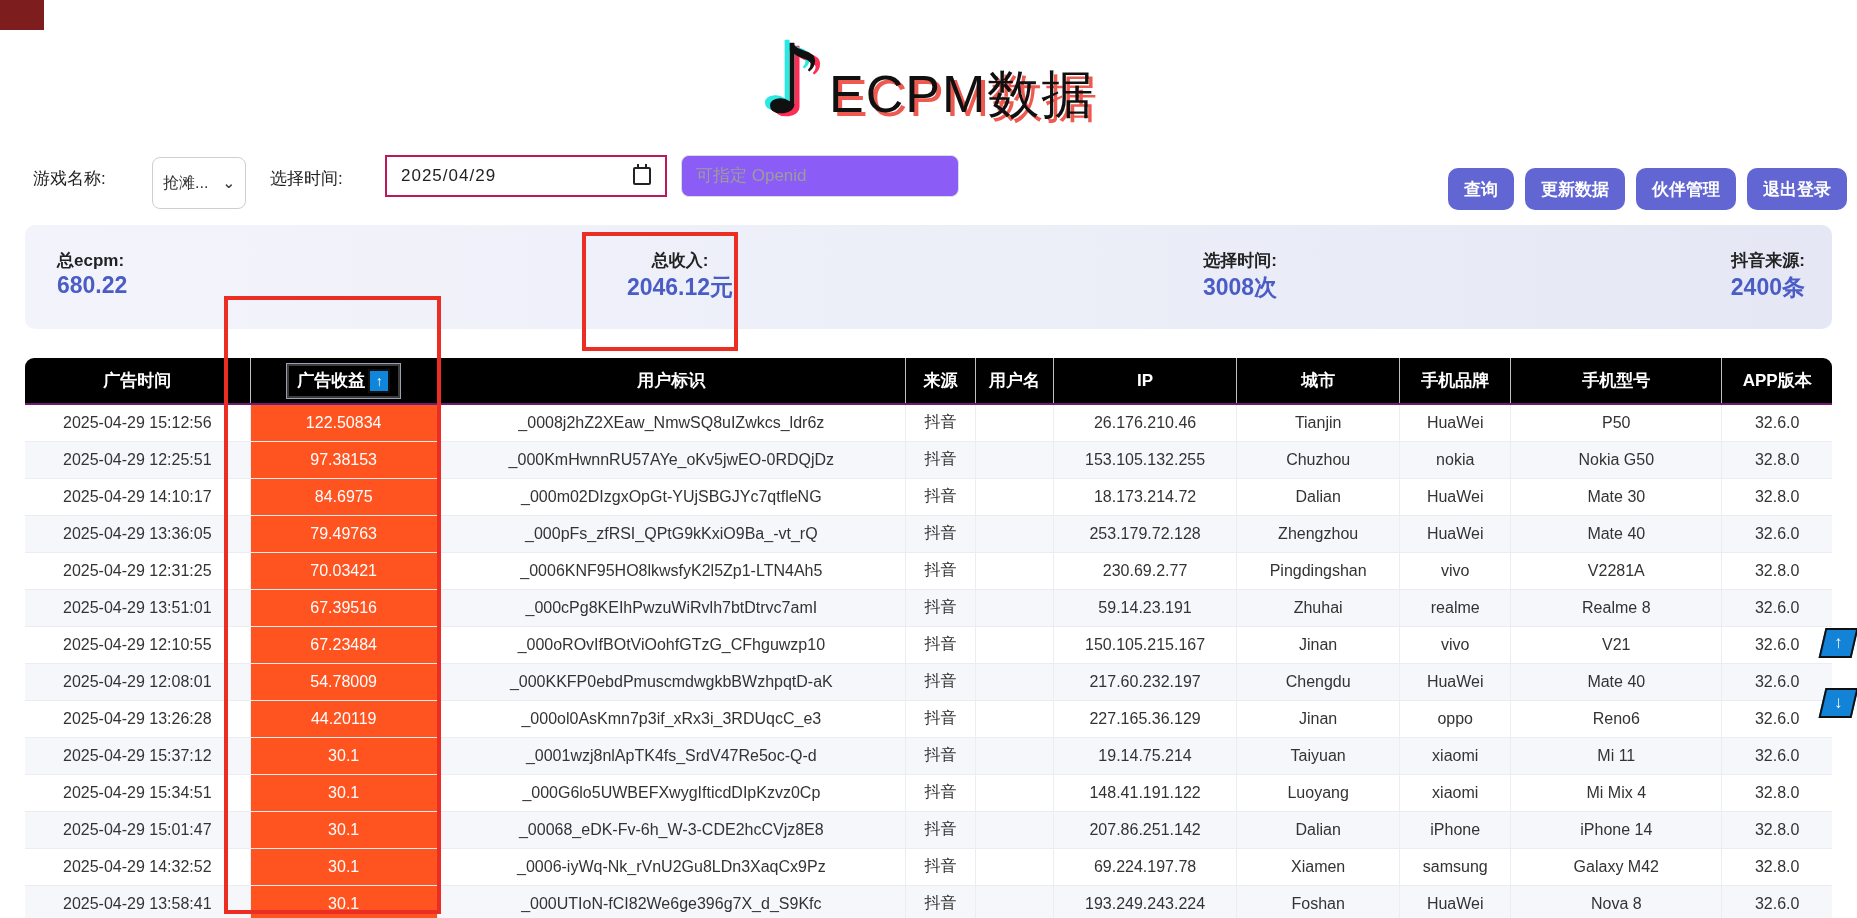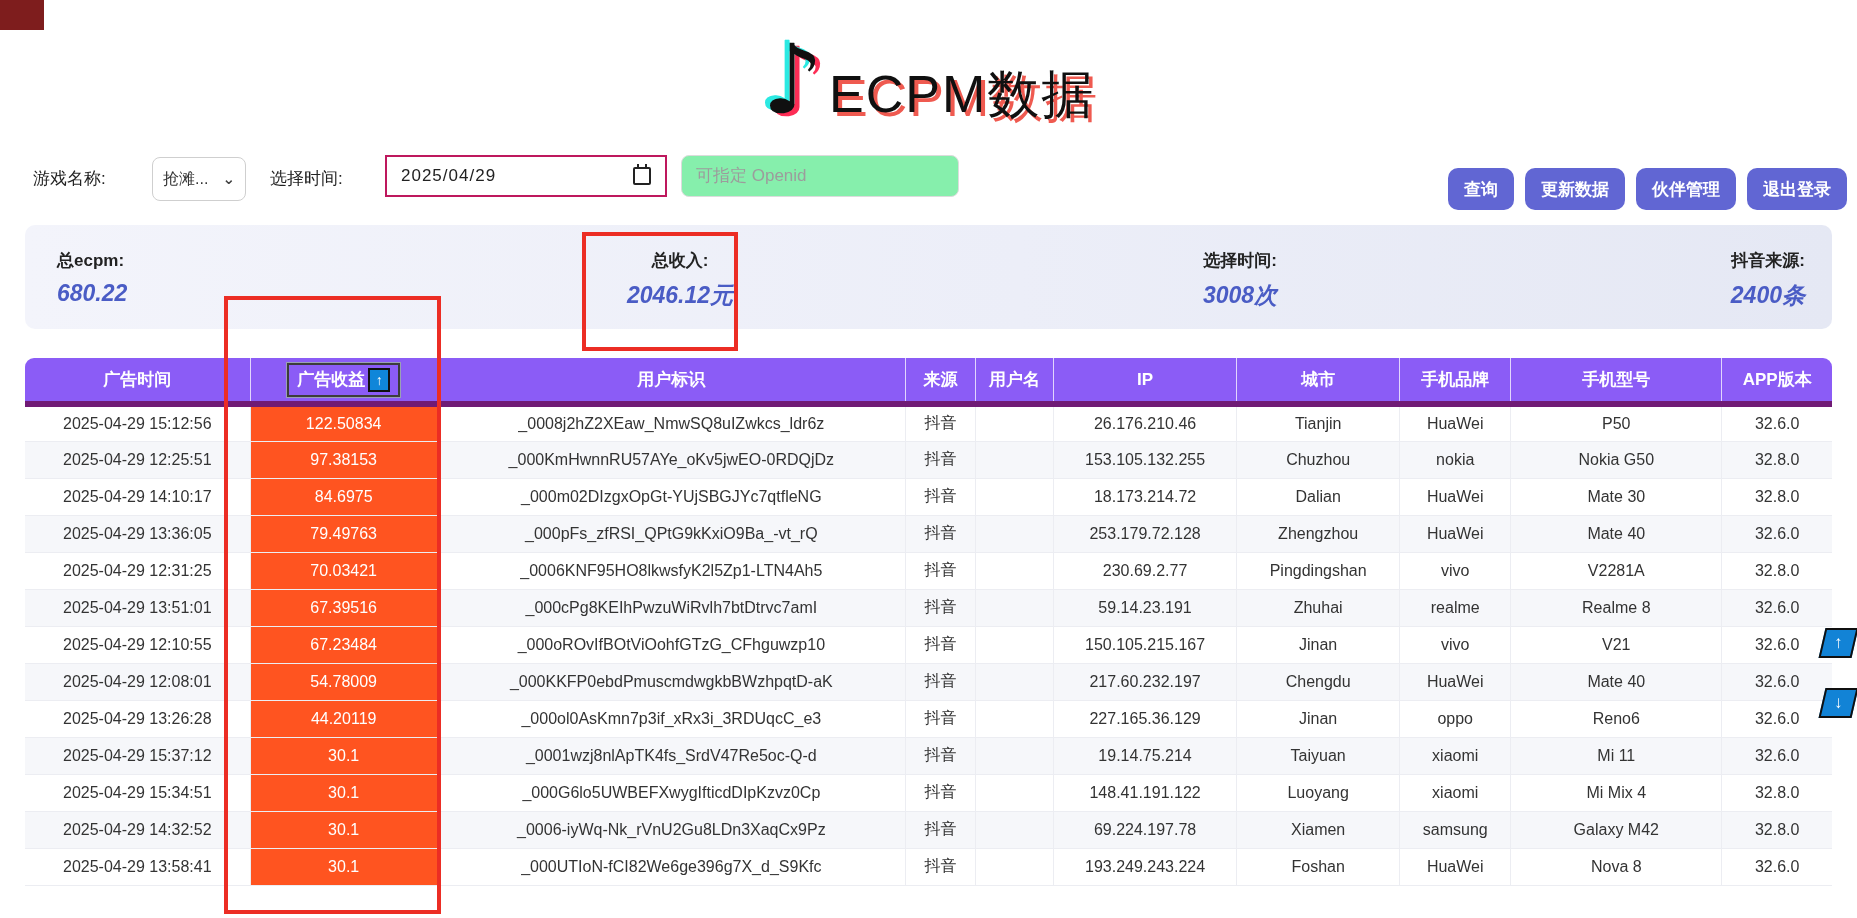--- a/index.html
+++ b/index.html
@@ -18,59 +18,59 @@
     text-shadow:-5px -3px 0 #2be9e2, 5px 3px 0 #fd2d55; }
   .logo-text { font-size:52px; font-weight:400; color:#101010; letter-spacing:2px;
     line-height:60px; padding-bottom:6px;
     text-shadow:4px 4px 0 #ef5a50; }
 
   
   .filters { position:absolute; left:0; top:155px; width:1857px; height:46px; }
   .f-label { position:absolute; top:12px; font-size:17px; font-weight:normal; color:#222; }
   .lbl-game { left:33px; }
   .lbl-time { left:270px; }
-  .sel-game { position:absolute; left:152px; top:2px; width:94px; height:44px;
+  .sel-game { position:absolute; left:152px; top:2px; width:94px; height:52px;
     border:1px solid #cfcfcf; border-radius:8px; background:#fff; font-size:16px; color:#333;
     display:flex; align-items:center; justify-content:space-between; padding:0 10px; cursor:pointer; }
   .sel-caret { font-size:15px; color:#444; font-weight:bold; }
   .inp-date { position:absolute; left:385px; top:0; width:282px; height:42px;
     border:2px solid #be185d; border-radius:0; background:#fff; font-size:17px; color:#222;
     display:flex; align-items:center; justify-content:space-between; padding:0 14px; letter-spacing:1px; }
   .cal-icon { width:18px; height:18px; position:relative; border:2px solid #222; border-radius:2px; }
   .cal-icon:before { content:""; position:absolute; left:2px; top:-5px; width:2px; height:5px; background:#222; }
   .cal-icon:after  { content:""; position:absolute; right:2px; top:-5px; width:2px; height:5px; background:#222; }
   .inp-openid { position:absolute; left:681px; top:0; width:278px; height:42px;
-    border:1px solid #dcdcdc; border-radius:8px; background:#86efac; font-size:17px; color:#222; padding:0 14px; outline:none; }
+    border:1px solid #dcdcdc; border-radius:8px; background:#8b5cf6; font-size:17px; color:#222; padding:0 14px; outline:none; }
   .inp-openid::placeholder { color:#9c9c9c; }
   .actions { position:absolute; right:10px; top:0; height:42px; display:flex; gap:11px; }
   .btn { height:42px; padding:0 16px; min-width:58px; border:none; border-radius:10px;
     background:#6166d3; color:#fff; font-size:17px; font-weight:bold; cursor:pointer;
     font-family:"Liberation Sans","DejaVu Sans",sans-serif;margin-top:13px; }
 
   
   .stats { position:absolute; left:25px; top:225px; width:1807px; height:104px; border-radius:10px;
     background:linear-gradient(90deg,#f3f4fb 0%,#eceef8 55%,#e5e8f4 100%); }
   .stat { position:absolute; top:24px; }
   .stat-label { font-size:17px; font-weight:bold; color:#222; }
-  .stat-value { margin-top:8px; font-size:23px; font-weight:bold; color:#4a5cc5;font-style:italic; }
+  .stat-value { font-size:23px; font-weight:bold; color:#4a5cc5; }
   .stat-1 { left:32px; text-align:left; }
   .stat-2 { left:555px; width:200px; text-align:center; }
   .stat-3 { left:1105px; width:220px; text-align:center; }
   .stat-4 { right:27px; text-align:right; }
 
   
   .red-box { position:absolute; border:4px solid #ec2d24; pointer-events:none; z-index:40; }
   .red-box-revenue-stat { left:582px; top:232px; width:156px; height:119px; }
   .red-box-revenue-col  { left:224px; top:296px; width:217px; height:618px; }
 
   
   .tbl-wrap { position:absolute; left:25px; top:358px; width:1807px; }
   table { border-collapse:collapse; table-layout:fixed; width:1807px; }
-  thead th { background:#8b5cf6; color:#fff; font-size:17px; font-weight:bold; height:46px;
-    border-right:1px solid rgba(255,255,255,.75); border-bottom:6px solid #701a75; text-align:center; }
+  thead th { background:#000000; color:#fff; font-size:17px; font-weight:bold; height:46px;
+    border-right:1px solid rgba(255,255,255,.75); border-bottom:2px solid #701a75; text-align:center; }
   thead th:first-child { border-top-left-radius:9px; }
   thead th:last-child  { border-top-right-radius:9px; border-right:none; }
   tbody td { height:37px; font-size:16px; color:#333; text-align:center;
     border-right:1px solid #ecedf2; border-bottom:1px solid #ecedf2; background:#fff;
     overflow:hidden; white-space:nowrap; }
   tbody td:last-child { border-right:none; }
   tbody tr:nth-child(even) td { background:#f6f7fa; }
   tbody td.revenue { background:#ff5420 !important; color:#fff; }
   .sort-box { display:inline-flex; align-items:center; gap:3px; border:2px solid #3c3c3c;
     outline:1px solid #9aa0b6; padding:3px 8px; }
@@ -297,20 +297,32 @@
             <td>_000G6lo5UWBEFXwygIfticdDIpKzvz0Cp</td>
             <td>抖音</td>
             <td></td>
             <td>148.41.191.122</td>
             <td>Luoyang</td>
             <td>xiaomi</td>
             <td>Mi Mix 4</td>
             <td>32.8.0</td>
           </tr>
           <tr>
+            <td>2025-04-29 15:01:47</td>
+            <td class="revenue">30.1</td>
+            <td>_00068_eDK-Fv-6h_W-3-CDE2hcCVjz8E8</td>
+            <td>抖音</td>
+            <td></td>
+            <td>207.86.251.142</td>
+            <td>Dalian</td>
+            <td>iPhone</td>
+            <td>iPhone 14</td>
+            <td>32.8.0</td>
+          </tr>
+          <tr>
             <td>2025-04-29 14:32:52</td>
             <td class="revenue">30.1</td>
             <td>_0006-iyWq-Nk_rVnU2Gu8LDn3XaqCx9Pz</td>
             <td>抖音</td>
             <td></td>
             <td>69.224.197.78</td>
             <td>Xiamen</td>
             <td>samsung</td>
             <td>Galaxy M42</td>
             <td>32.8.0</td>

